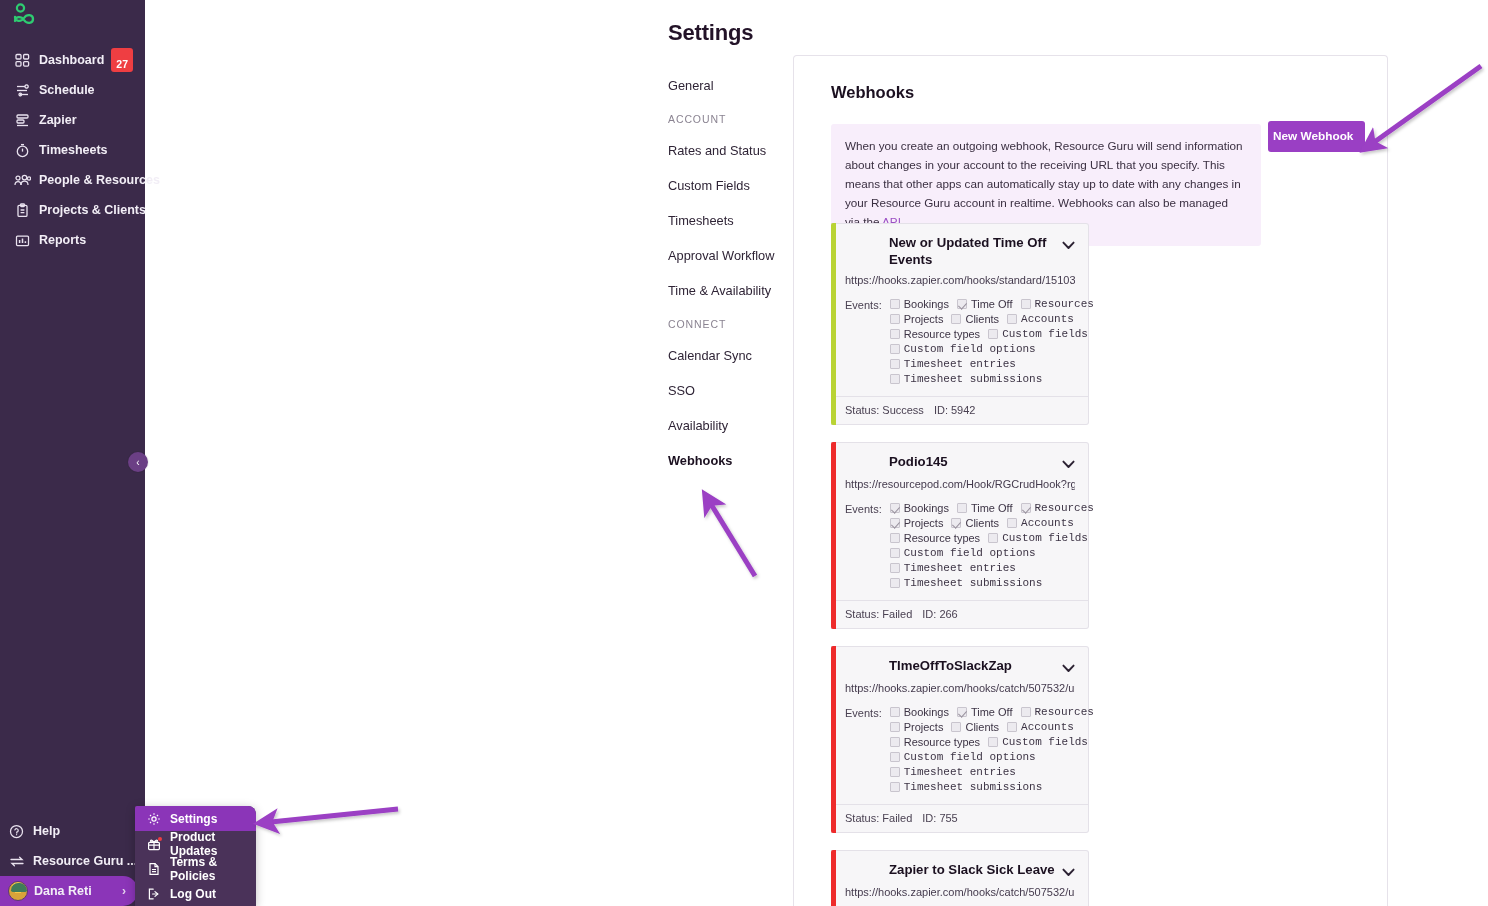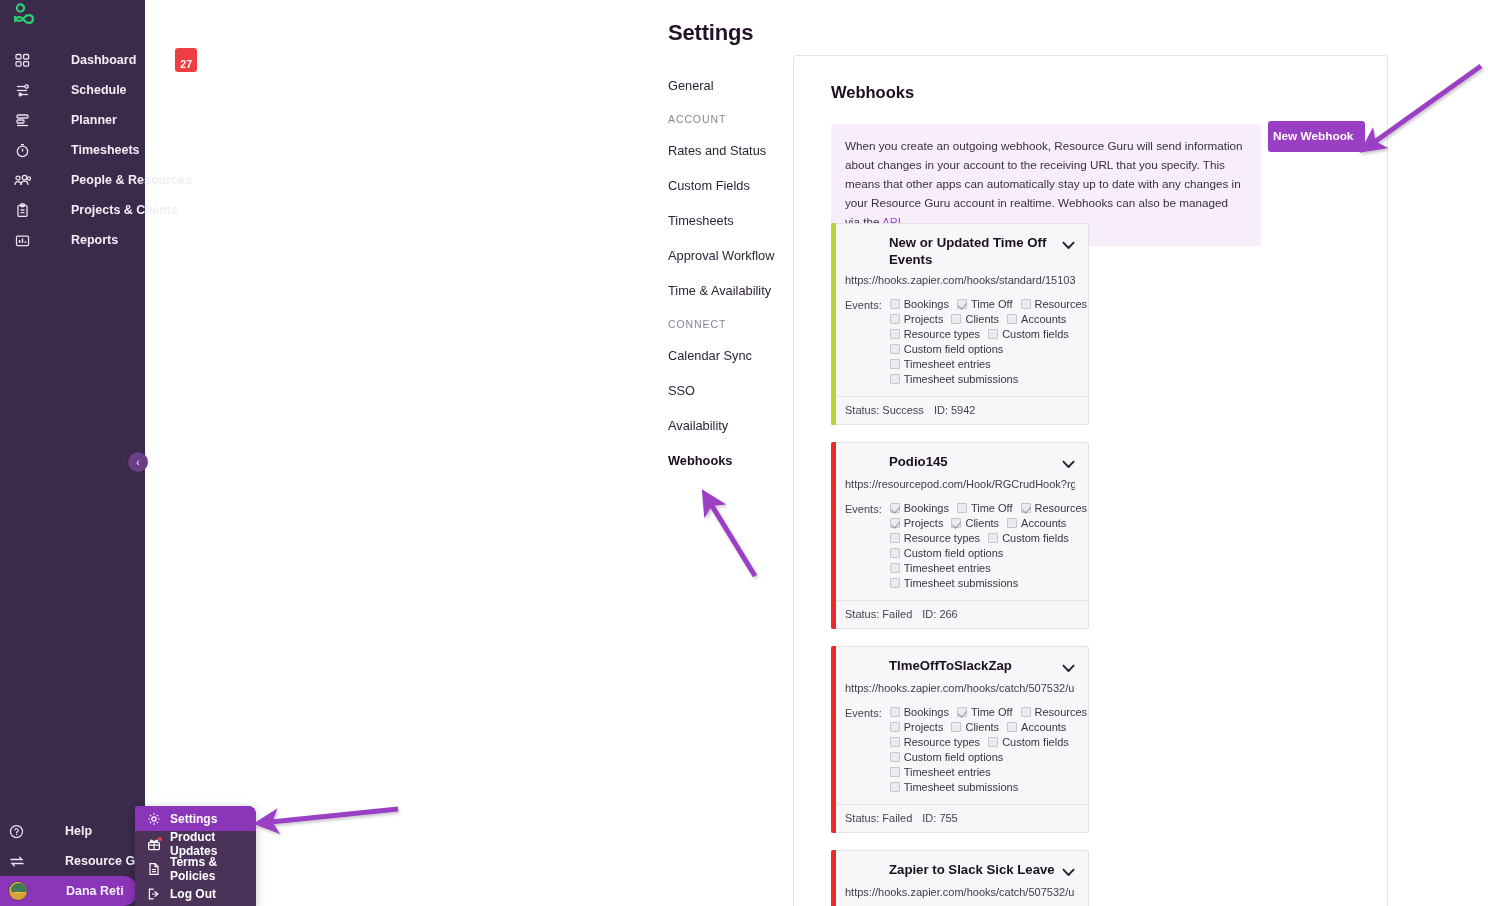--- a/index.html
+++ b/index.html
@@ -19,21 +19,21 @@
     background: #3b2a4a;
     color: #ffffff;
   }
   .logo-wrap { position: absolute; left: 8px; top: 2px; width: 34px; height: 30px; }
 
   .nav { position: absolute; left: 0; top: 45px; width: 145px; }
   .nav-item {
     display: flex; align-items: center;
     height: 30px; padding-left: 14px;
     font-size: 12.5px; font-weight: 700; color: #f2eef6;
-    cursor: pointer; white-space: nowrap; gap: 32px;
+    cursor: pointer; white-space: nowrap;
   }
   .nav-item .ico {
     width: 17px; height: 16px; margin-right: 8px;
     display: inline-flex; align-items: center; justify-content: center;
     flex: 0 0 17px;
   }
   .nav-item .ico svg { display: block; }
   .badge {
     margin-left: 7px;
     background: #ef3e42; color: #fff;
@@ -181,21 +181,21 @@
   }
 
   .events { display: flex; margin-top: 12px; }
   .events-label {
     font-size: 11px; color: #4a4152;
     flex: 0 0 auto; margin-right: 8px; padding-top: 1px;
   }
   .events-rows { flex: 1 1 auto; }
   .erow { display: flex; flex-wrap: nowrap; margin-bottom: 3px; }
   .ebox { display: flex; align-items: center; margin-right: 8px; white-space: nowrap; }
-  .ebox:last-child { margin-right: 12px; }
+  .ebox:last-child { margin-right: 12px; font-family: Liberation Mono, monospace; }
   .cb {
     width: 10px; height: 10px; flex: 0 0 10px;
     border: 1px solid #c9c5ce; background: #eceaef;
     border-radius: 1px; margin-right: 4px;
     display: inline-flex; align-items: center; justify-content: center;
     position: relative;
   }
   .cb.checked::after {
     content: "";
     position: absolute; left: 2px; top: 1px;
@@ -264,21 +264,21 @@
       </div>
 
       <div class="nav-item">
         <span class="ico">
           <svg width="15" height="15" viewBox="0 0 15 15" fill="none" stroke="#e9e2ef" stroke-width="1.3">
             <rect x="2" y="2" width="11" height="3" rx="1"></rect>
             <rect x="2" y="7" width="7" height="3" rx="1"></rect>
             <path d="M2 12.5h11"></path>
           </svg>
         </span>
-        <span>Planner</span>
+        <span>Zapier</span>
       </div>
 
       <div class="nav-item">
         <span class="ico">
           <svg width="15" height="15" viewBox="0 0 15 15" fill="none" stroke="#e9e2ef" stroke-width="1.3">
             <circle cx="7.5" cy="8.4" r="5.2"></circle>
               <path d="M7.5 5.6v3"></path>
               <path d="M6 1.6h3"></path>
           </svg>
         </span>

